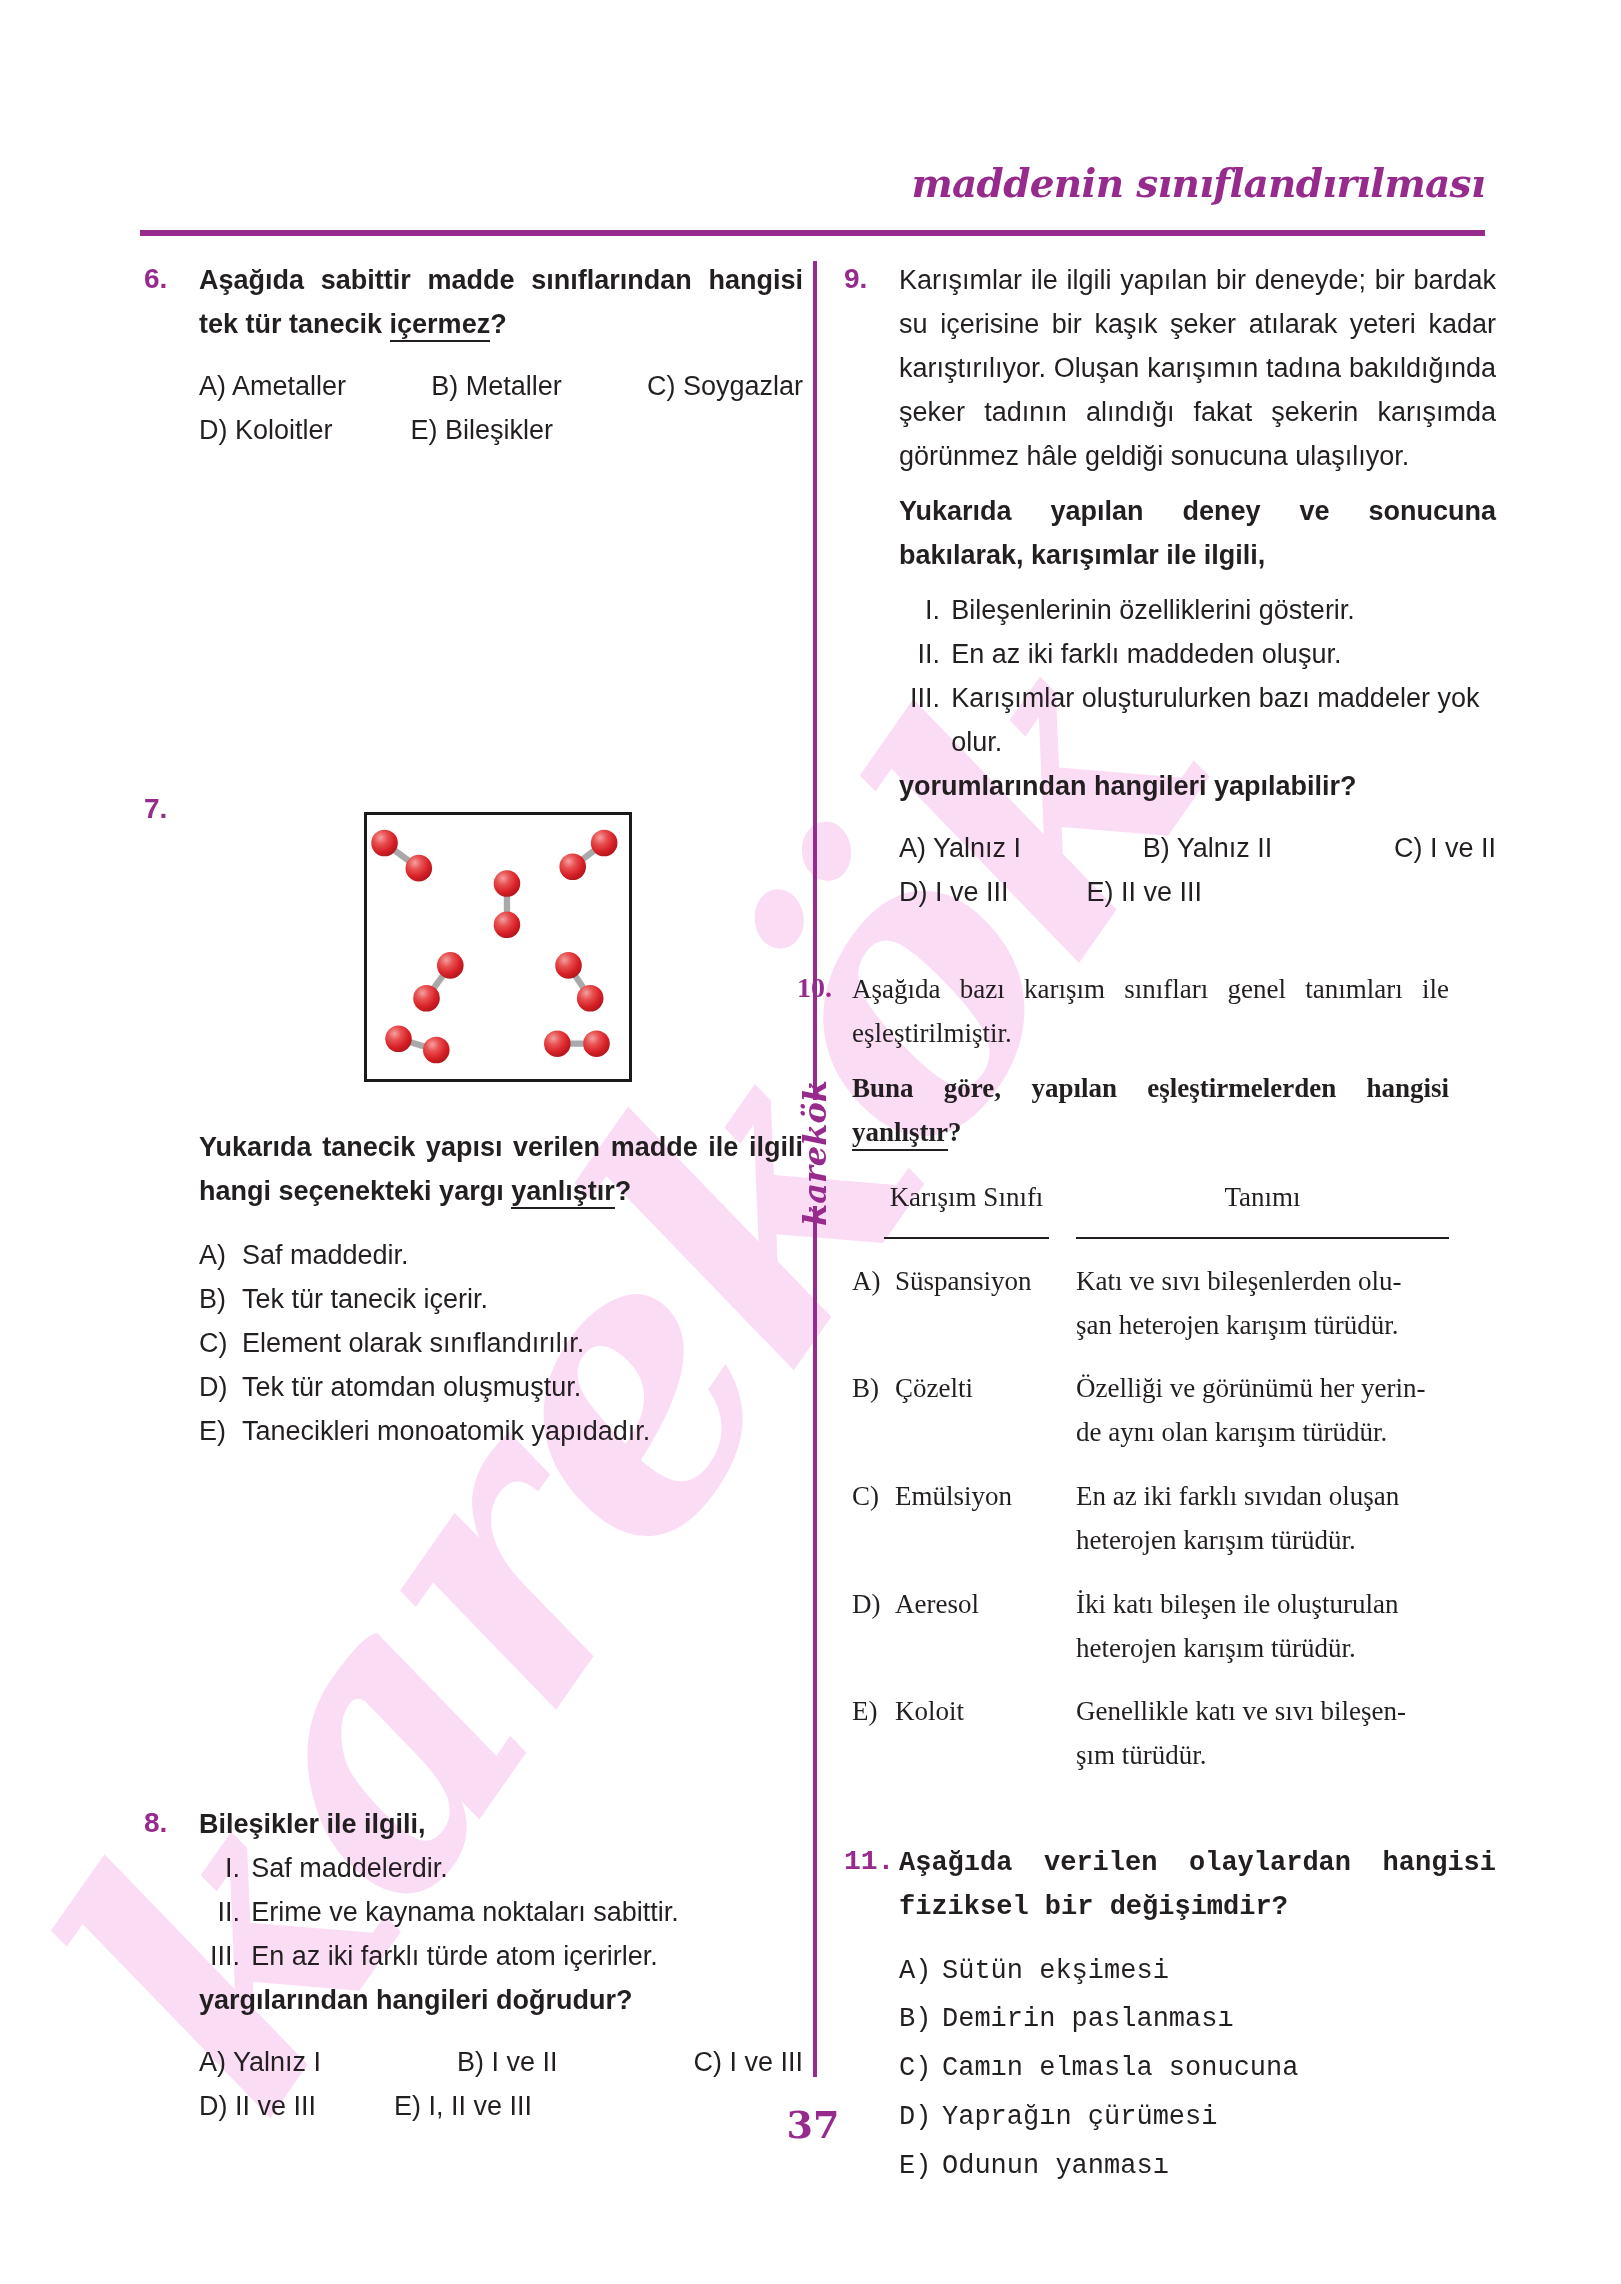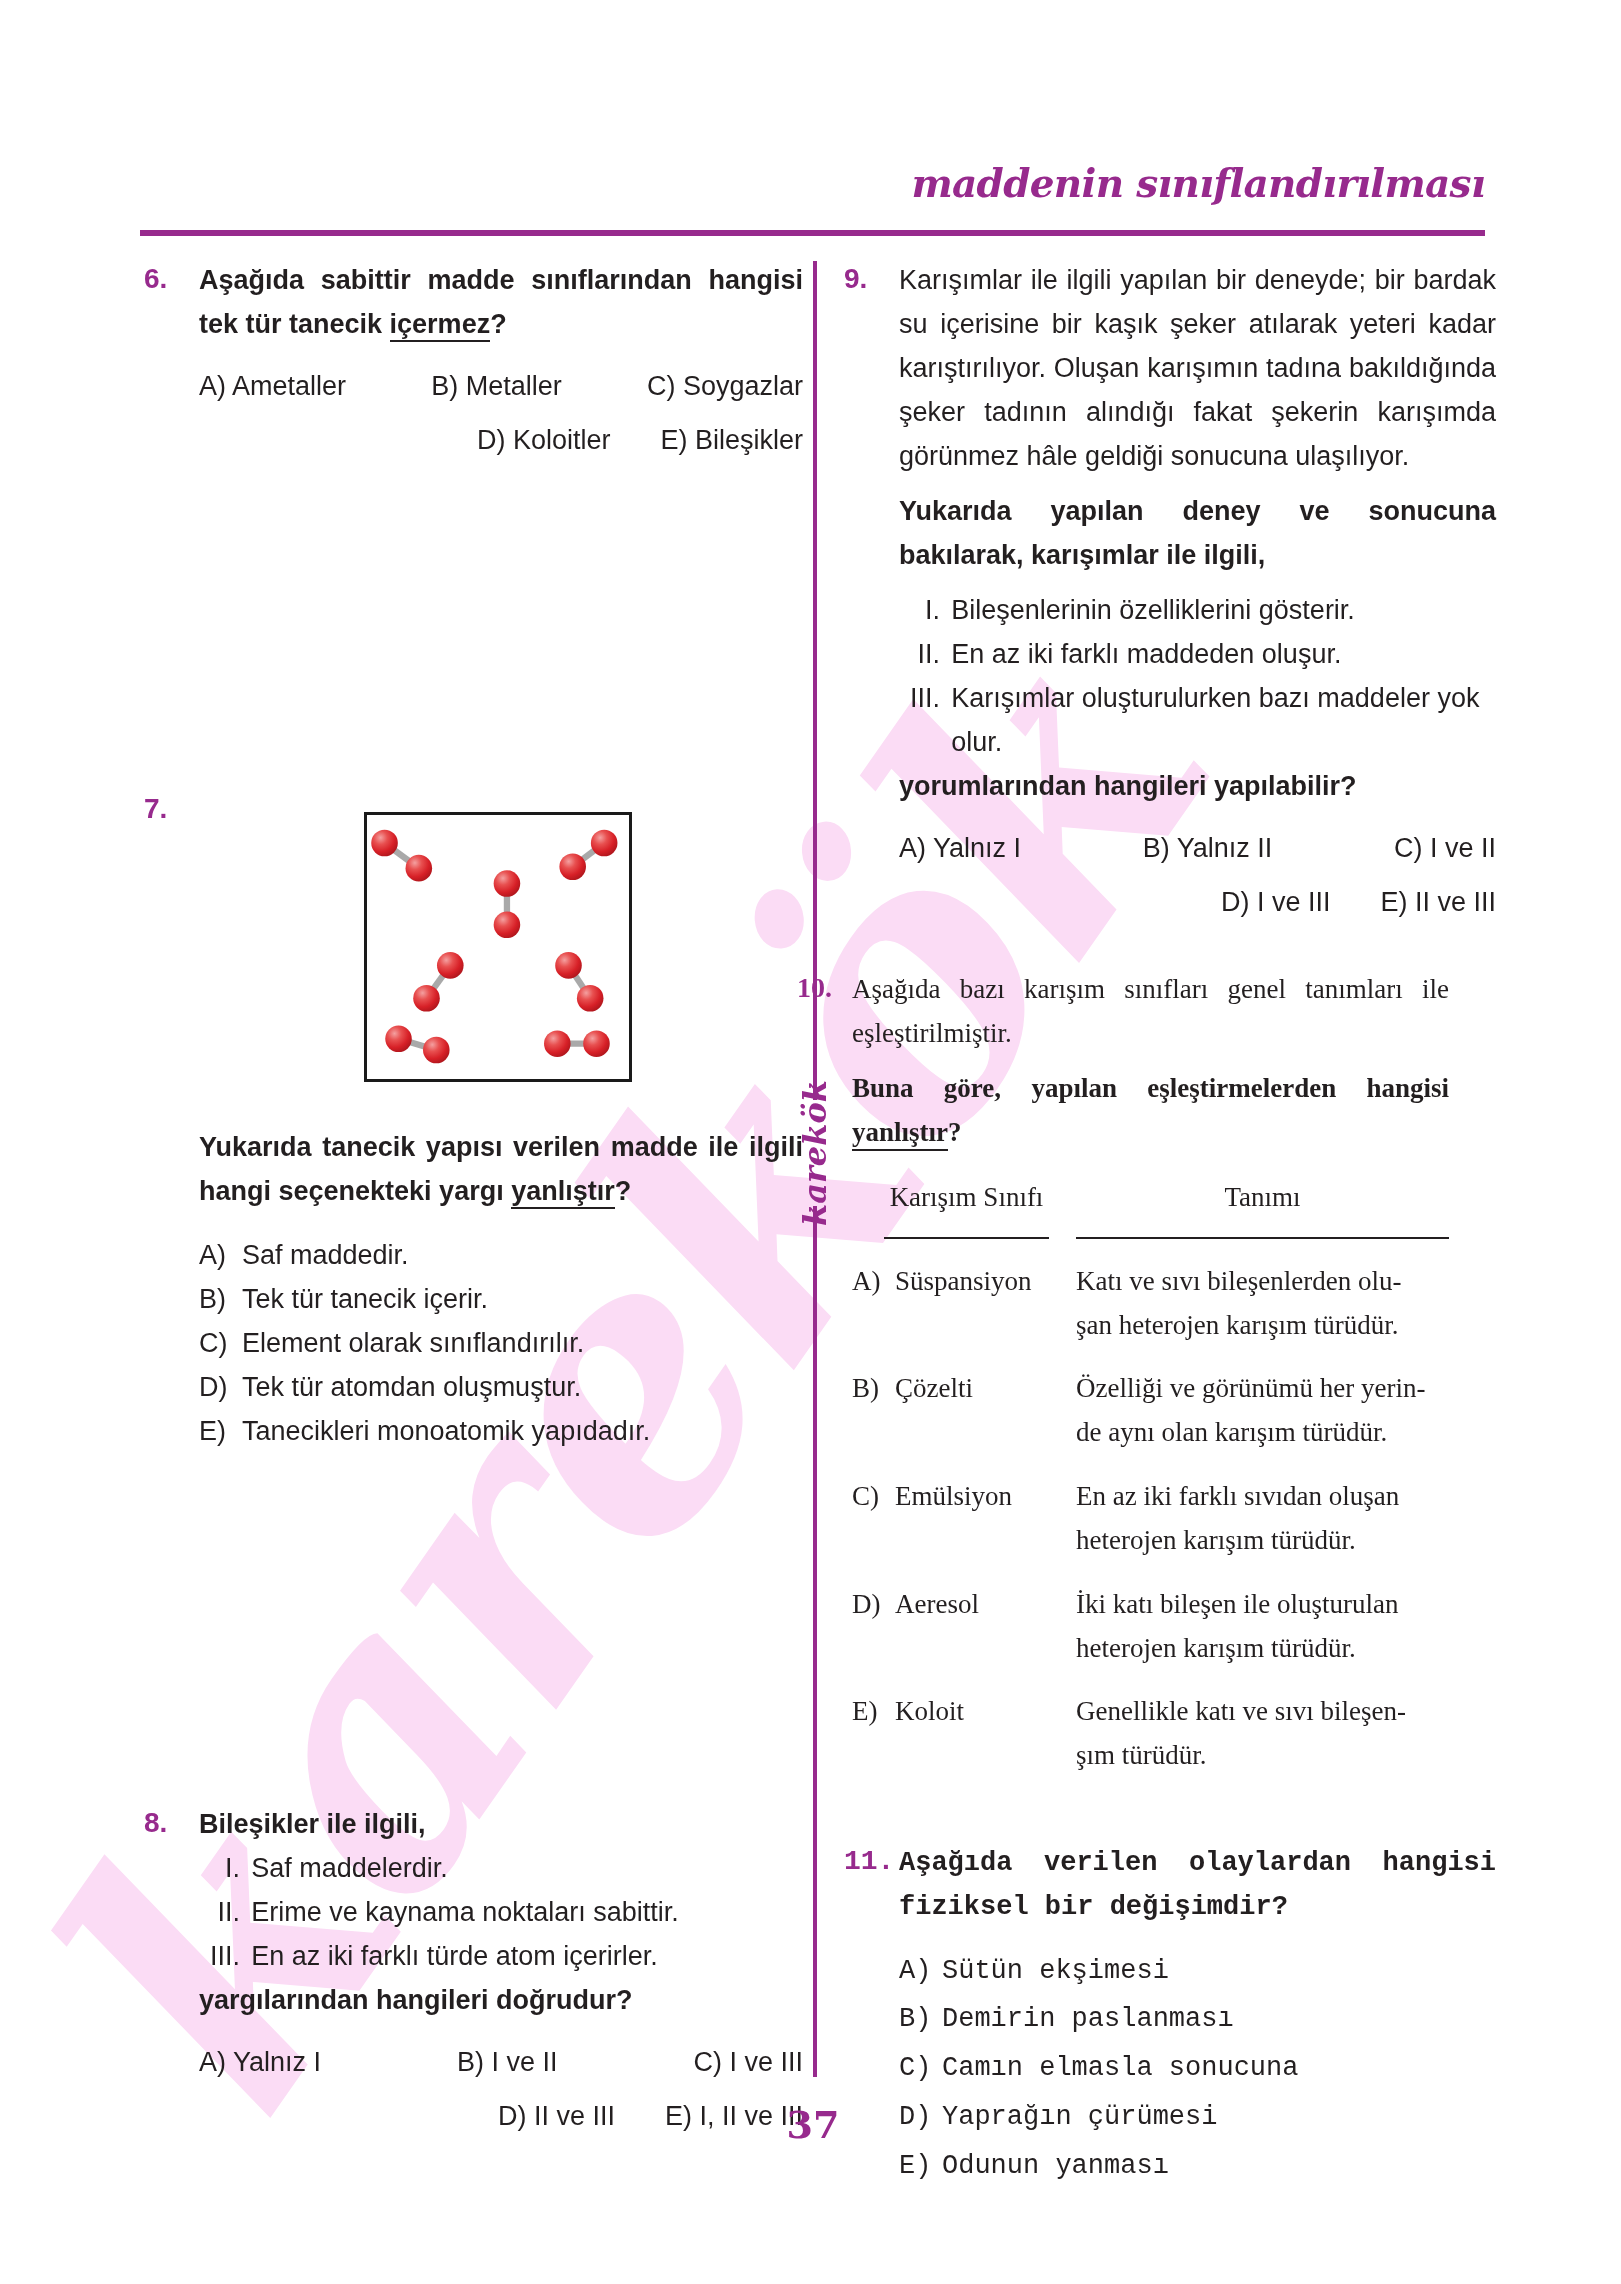--- a/index.html
+++ b/index.html
@@ -63,21 +63,21 @@
   .qnum{
     flex:none; width:55px;
     font-weight:bold; font-size:28px; line-height:41px;
     color:var(--purple);
   }
   .qbody{flex:1; font-size:27px; line-height:44px;}
   .stem{font-weight:bold; text-align:justify;}
   .para{text-align:justify;}
   .u{border-bottom:2.8px solid var(--ink); padding-bottom:1.4px;}
   .optrow3{display:flex; justify-content:space-between; margin-top:18px;}
-  .optrow2{display:flex; justify-content:flex-end; gap:50px; margin-top:10px;}
+  .optrow2{display:flex; justify-content:flex-start; gap:78px; margin-top:0;}
   .item{display:flex;}
   .item .rn{flex:none; width:41px; text-align:right; margin-right:11.2px;}
   .item .it{flex:1; text-align:left;}
   .vopt{display:flex;}
   .vopt .ol{flex:none; width:43px;}
   .vopt.sp{margin-top:4.9px;}
   .pbox{
     margin-top:24px; margin-left:165px;
     width:268px; height:270px;
     border:3.5px solid #1a1a1a;

